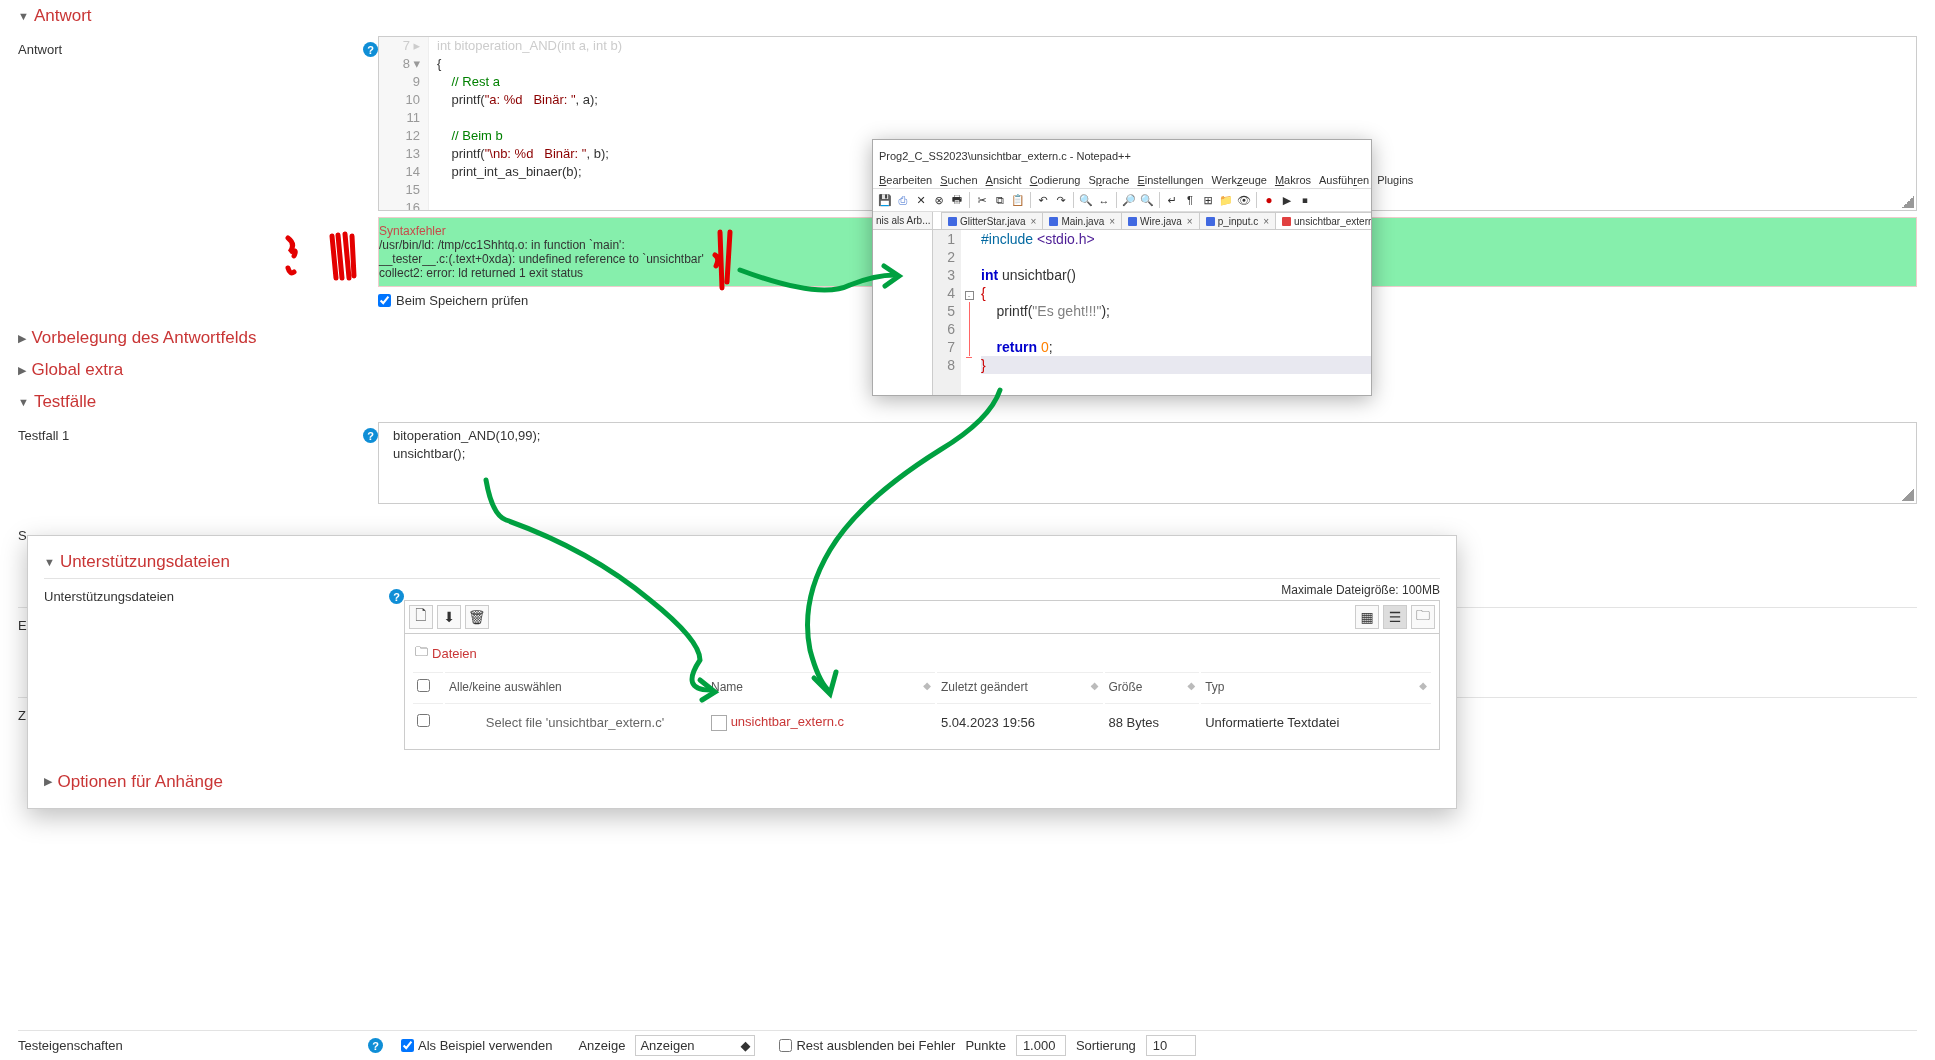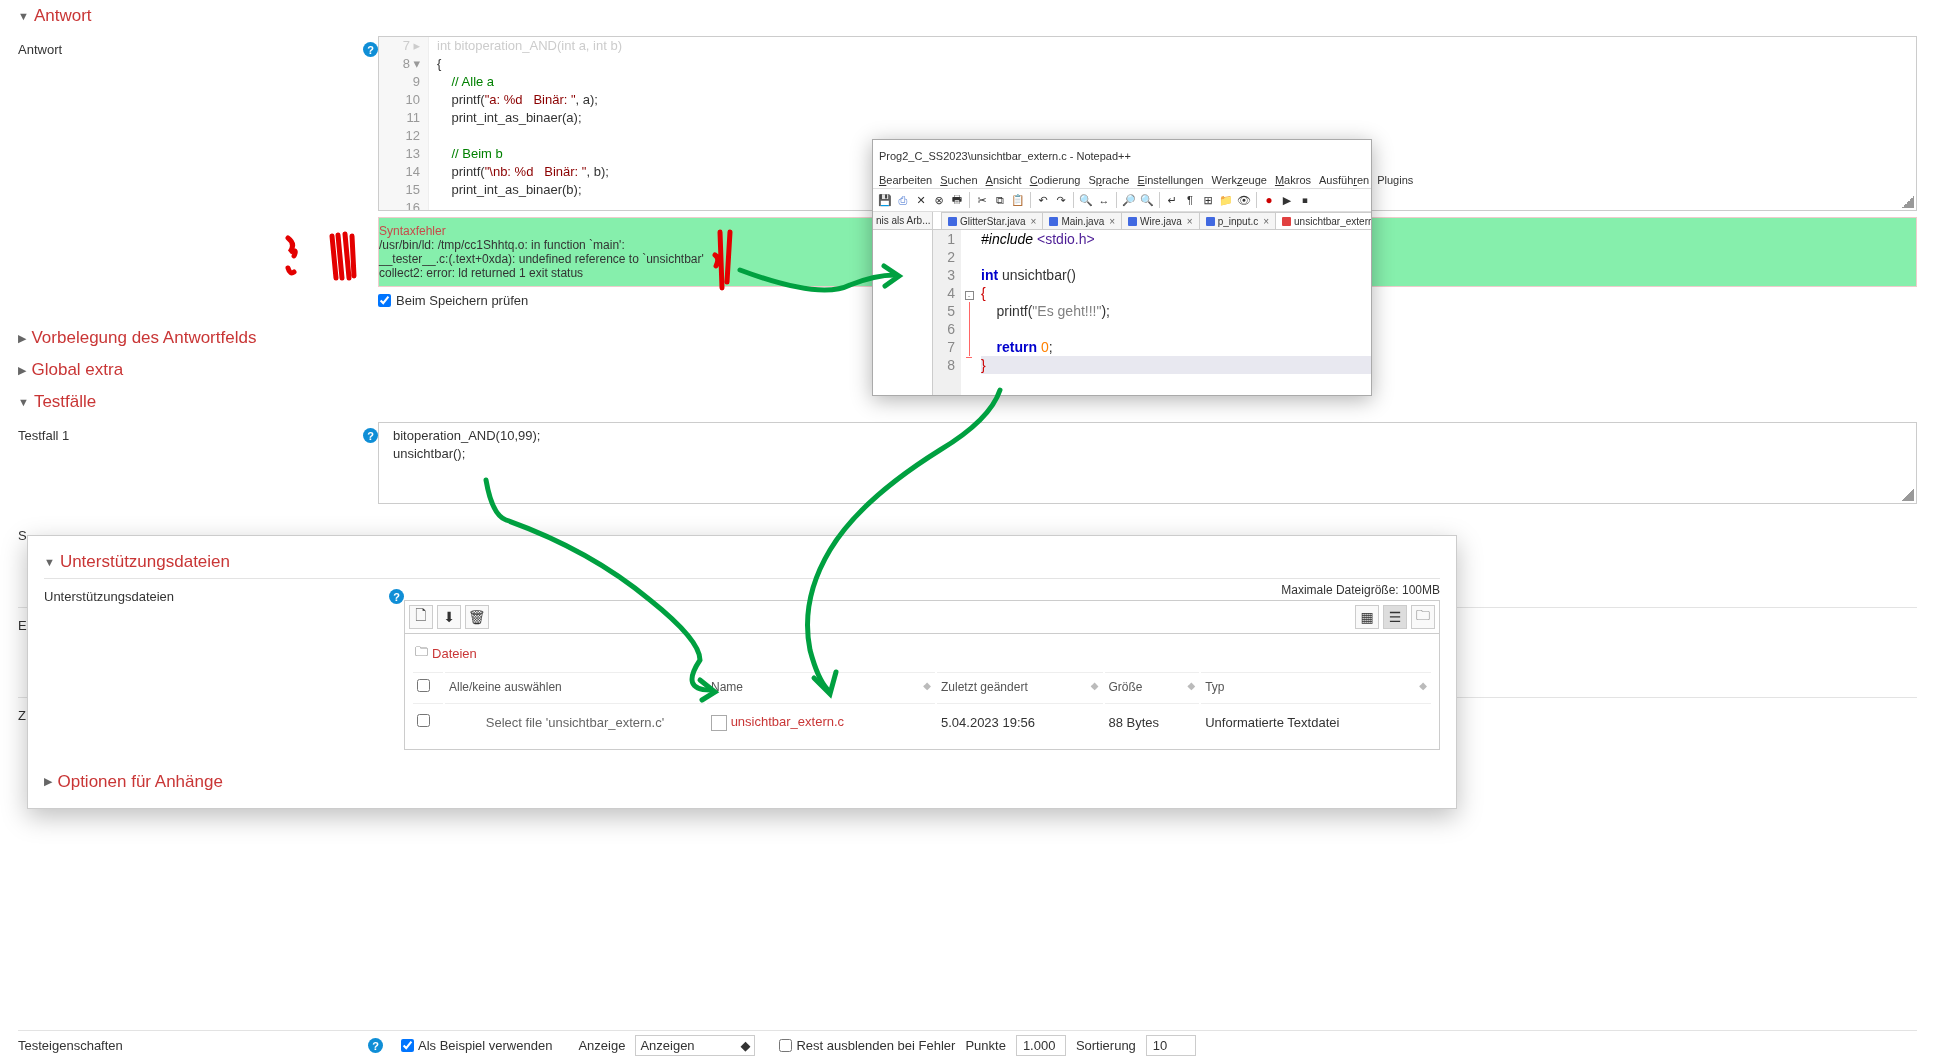--- a/index.html
+++ b/index.html
@@ -41,21 +41,21 @@
 .np-tab .disk { width: 9px; height: 9px; background: #4169e1; border-radius: 1px; }
 .np-tab .disk.red { background: #e14141; }
 .np-tab .close-x { color: #666; cursor: pointer; margin-left: 2px; }
 .np-editor { display: flex; background: #fff; font-family: Consolas, monospace; font-size: 14px; min-height: 165px; }
 .np-gutter { width: 28px; text-align: right; color: #888; padding-right: 6px; background: #f0f0f0; }
 .np-fold { width: 16px; text-align: center; }
 .np-fold .fbox { width: 9px; height: 9px; border: 1px solid #888; display: inline-block; font-size: 8px; line-height: 8px; color: #888; margin-top: 4px; }
 .np-code { flex: 1; padding-left: 4px; }
 .np-code .code-line:last-child { background: #e8e8f0; }
 .np-kw { color: #0000cc; font-weight: bold; }
-.np-pp { color: #000000; font-style: italic; }
+.np-pp { color: #0369a1; }
 .np-str { color: #808080; }
 .np-num { color: #ff8000; }
 .np-brace { color: #c00; }
 
 .filelist-panel { }
 .filelist-toolbar { border: 1px solid #ccc; padding: 4px; display: flex; justify-content: space-between; }
 .filelist-toolbar-left { display: flex; gap: 4px; }
 .tool-btn { width: 24px; height: 24px; border: 1px solid #ccc; display: inline-flex; align-items: center; justify-content: center; background: #f9f9f9; cursor: pointer; font-size: 14px; }
 .filelist-body { border: 1px solid #ccc; border-top: none; padding: 6px; }
 .breadcrumb-files { display: flex; align-items: center; gap: 4px; padding: 2px 4px; color: #c93636; }
@@ -100,23 +100,22 @@
           <div class="code-line">12</div>
           <div class="code-line">13</div>
           <div class="code-line">14</div>
           <div class="code-line">15</div>
           <div class="code-line">16</div>
 
         </div>
         <div class="code-lines">
           <div class="code-line" style="color:#ccc">int bitoperation_AND(int a, int b)</div>
           <div class="code-line">{</div>
-          <div class="code-line">    <span class="tok-com">// Alle a</span></div>
+          <div class="code-line">    <span class="tok-com">// Rest a</span></div>
           <div class="code-line">    printf(<span class="tok-str">"a: %d   Binär: "</span>, a);</div>
-          <div class="code-line">    print_int_as_binaer(a);</div>
           <div class="code-line"></div>
           <div class="code-line">    <span class="tok-com">// Beim b</span></div>
           <div class="code-line">    printf(<span class="tok-str">"\nb: %d   Binär: "</span>, b);</div>
           <div class="code-line">    print_int_as_binaer(b);</div>
           <div class="code-line"></div>
 
         </div>
         <div class="editor-scroll-hint"></div>
       </div>
       <div class="error-box">

